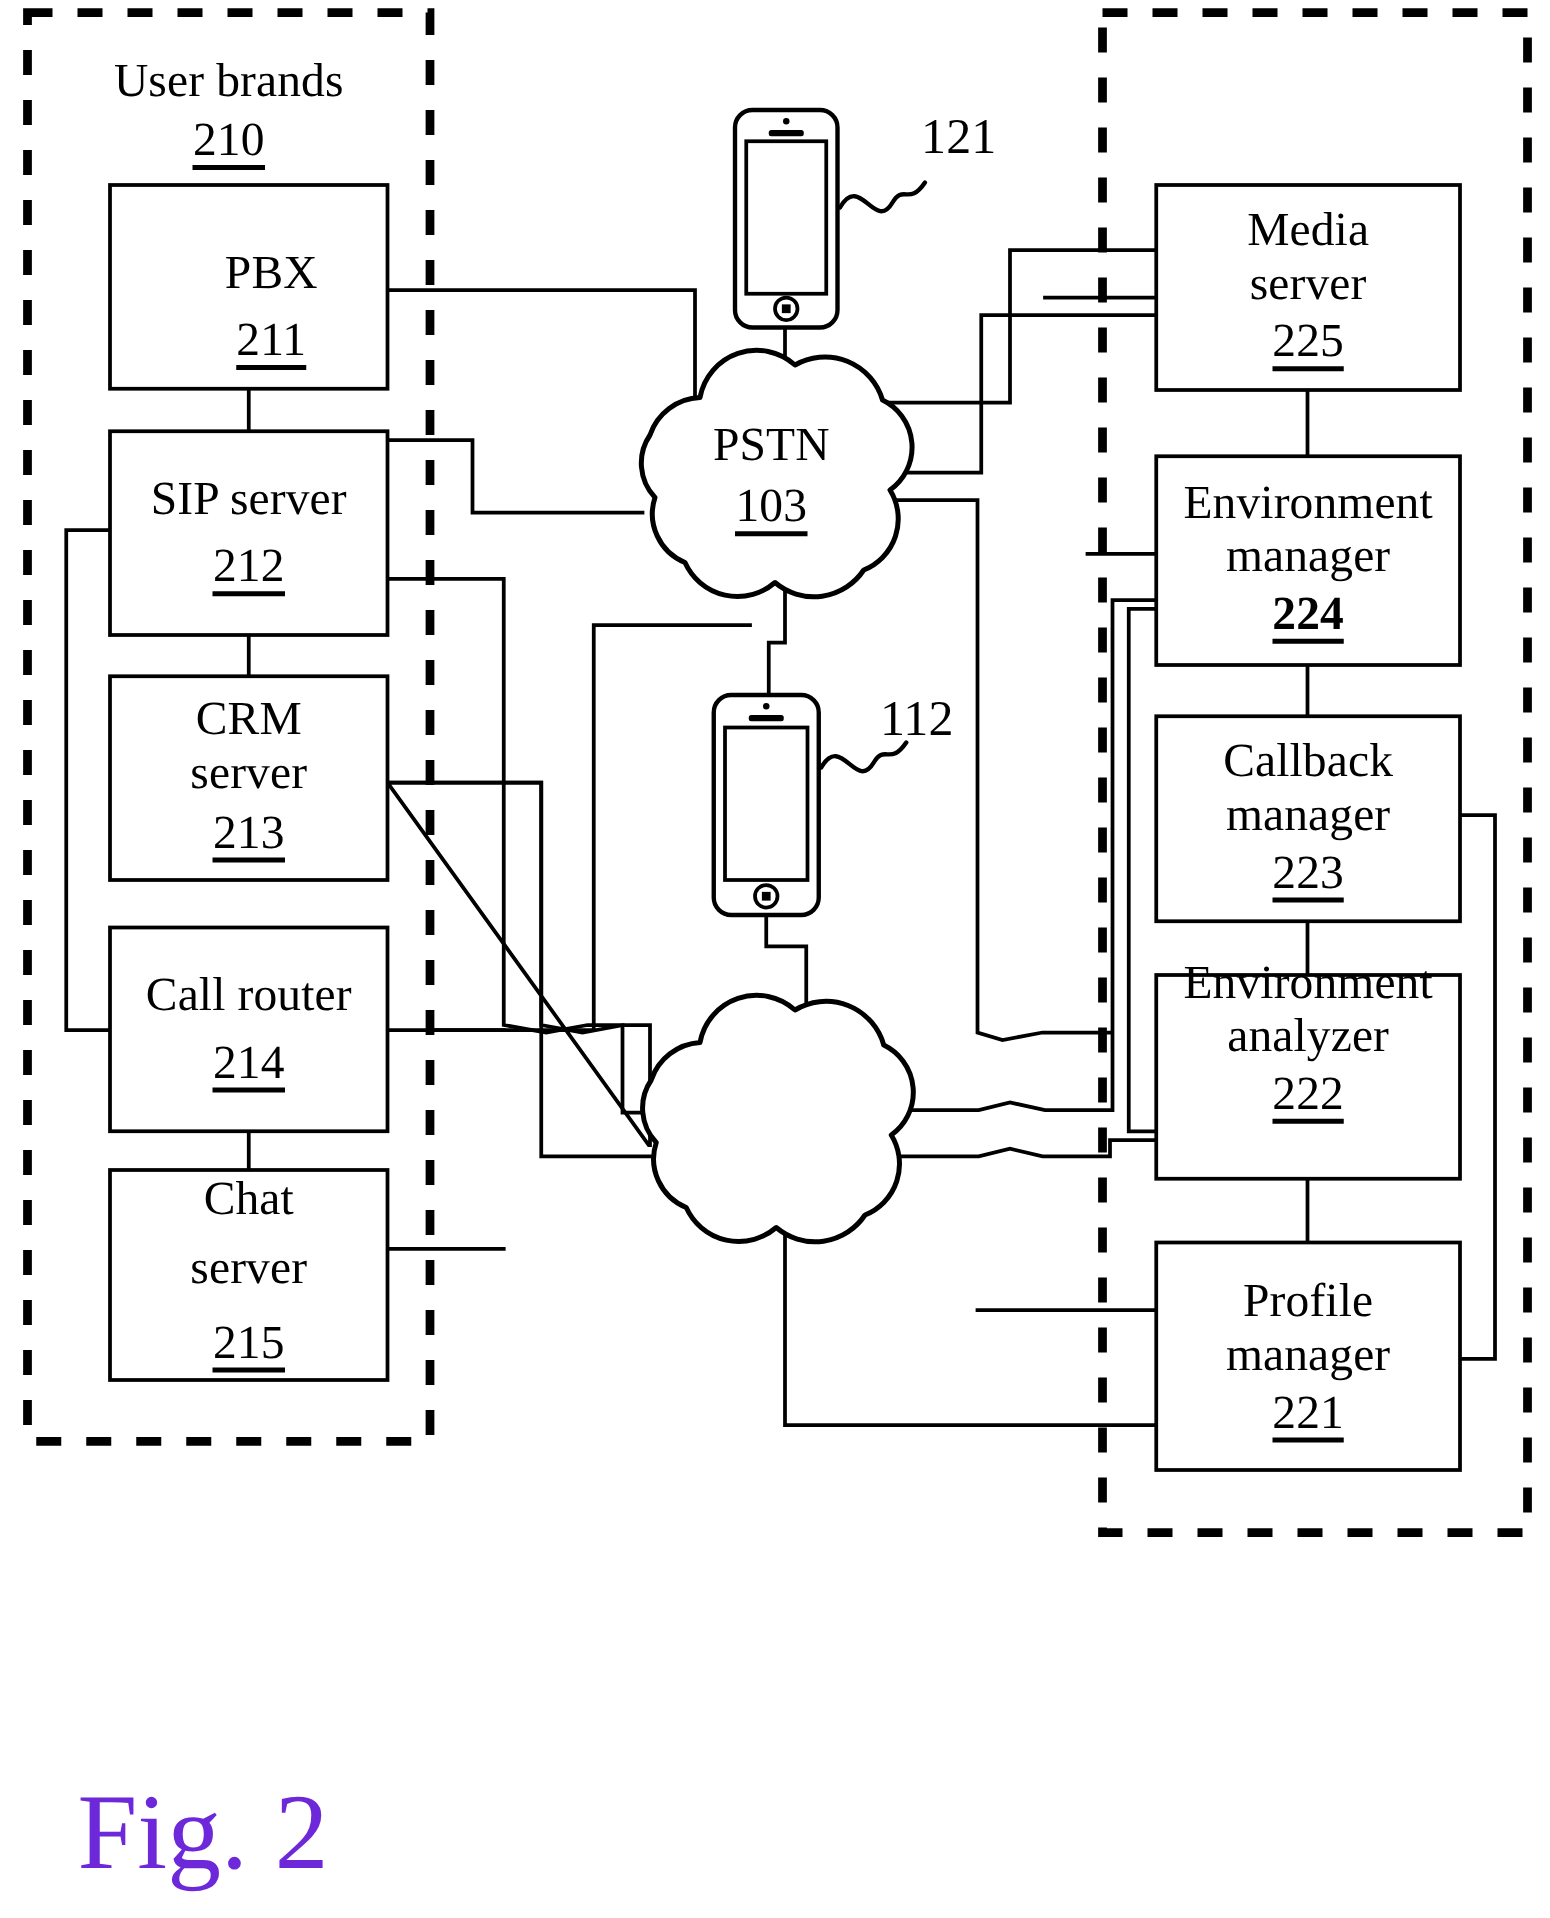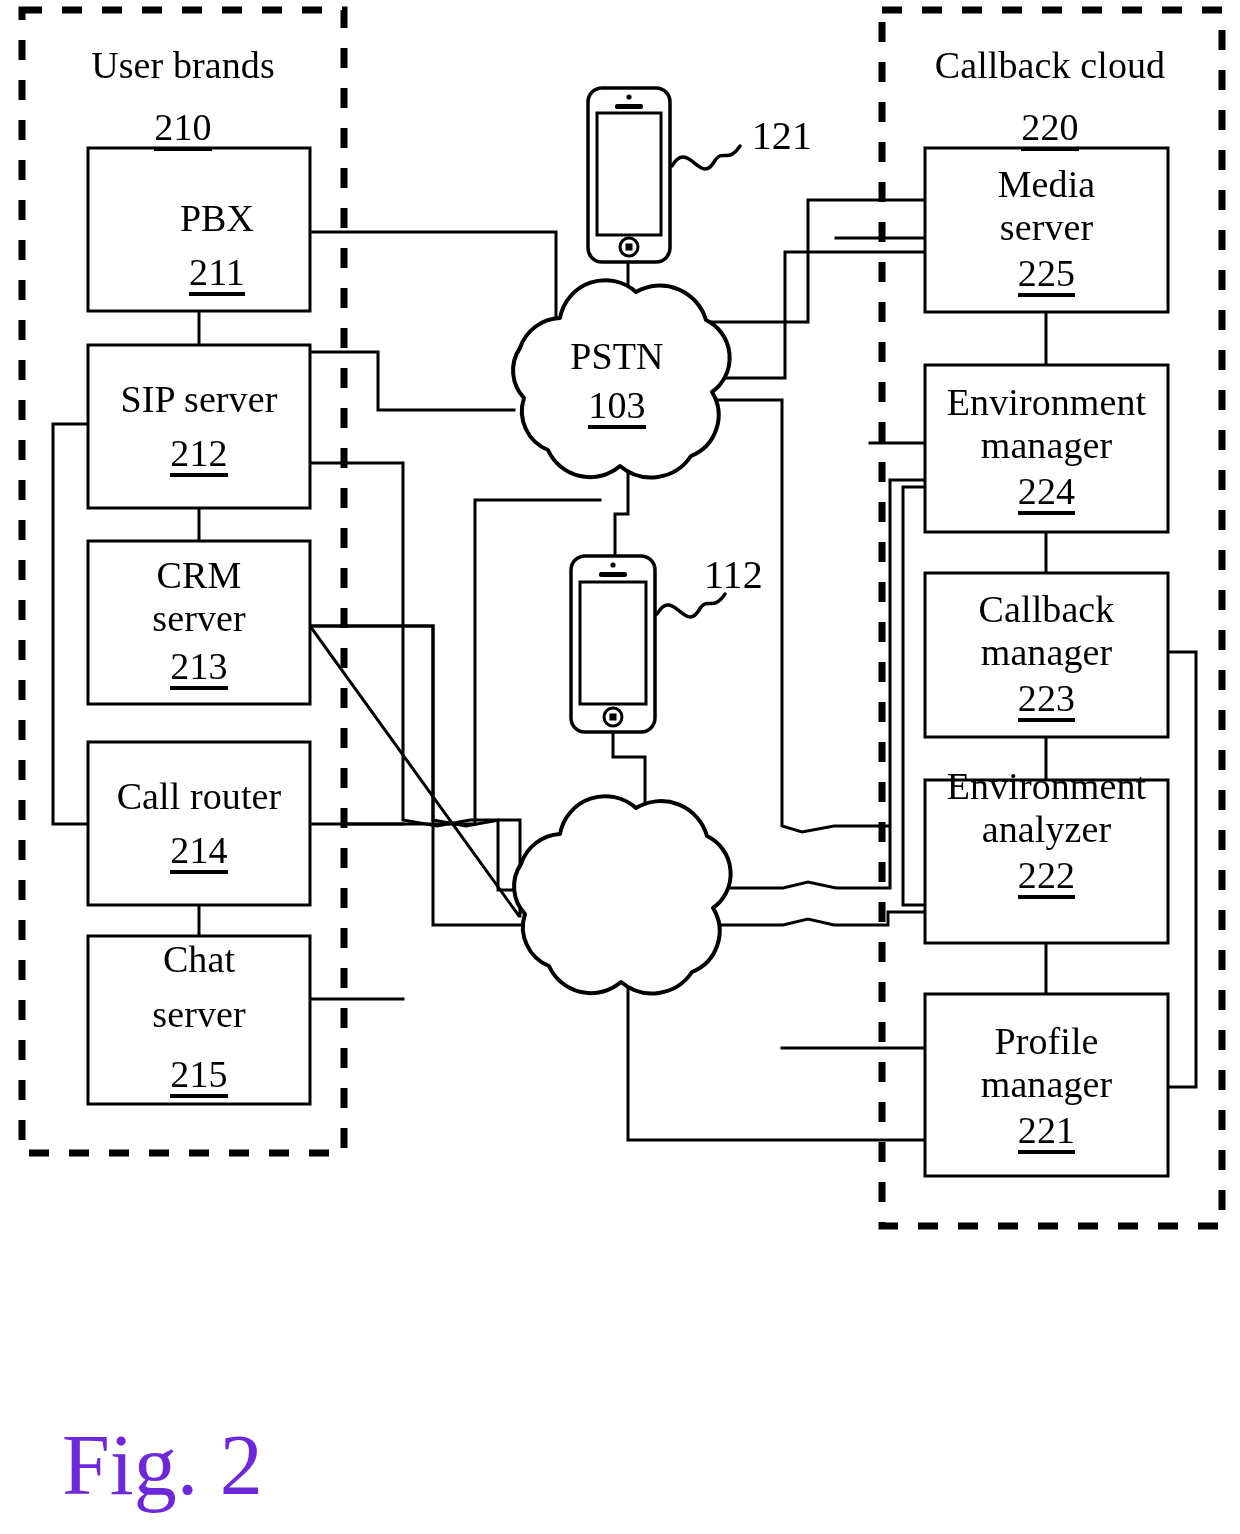--- a/index.html
+++ b/index.html
@@ -82,21 +82,20 @@
     text-align: center;
     white-space: pre;
     line-height: 1.13;
     letter-spacing: 0.1px;
   }
   .box-label {
     font-size: 38px;
   }
   .group-label {
     font-size: 38px;
-    gap: 15px;
   }
   .cloud-label {
     font-size: 38px;
   }
   .ref-num {
     font-size: 38px;
     border-bottom: 4px solid #000;
     display: inline-block;
     padding-bottom: 1px;
     line-height: 1.0;
@@ -240,24 +239,20 @@
 
     <path class="lead-line" d="M 657 614 C 673 586, 685 634, 699 610 C 708 595, 712 613, 725 594"></path>
 
   </svg>
 
   <div class="txt group-label stack" style="left:42px; top:44px; width:282px;">
     <div>User brands</div>
     <div style="margin-top:4px;"><span class="ref-num">210</span></div>
   </div>
 
-  <div class="txt group-label stack" style="left:900px; top:44px; width:300px;">
-    <div>Callback cloud</div>
-    <div style="margin-top:4px;"><span class="ref-num">220</span></div>
-  </div>
 
   <div class="txt box-label stack" style="left:88px; top:184px; width:258px; height:125px;">
     <div>PBX</div>
     <div style="margin-top:12px;"><span class="ref-num">211</span></div>
   </div>
 
   <div class="txt box-label stack" style="left:88px; top:365px; width:222px; height:125px;">
     <div>SIP server</div>
     <div style="margin-top:12px;text-decoration:underline;"><span class="ref-num">212</span></div>
   </div>
@@ -281,21 +276,21 @@
 
   <div class="txt box-label stack" style="left:925px; top:155px; width:243px; height:150px;">
     <div>Media</div>
     <div>server</div>
     <div style="margin-top:4px;"><span class="ref-num">225</span></div>
   </div>
 
   <div class="txt box-label stack" style="left:925px; top:372px; width:243px; height:152px;">
     <div>Environment</div>
     <div>manager</div>
-    <div style="margin-top:4px;"><span class="ref-num">224</span></div>
+    <div style="margin-top:4px;font-weight:bold;"><span class="ref-num">224</span></div>
   </div>
 
   <div class="txt box-label stack" style="left:925px; top:580px; width:243px; height:150px;">
     <div>Callback</div>
     <div>manager</div>
     <div style="margin-top:4px;"><span class="ref-num">223</span></div>
   </div>
 
   <div class="txt box-label stack" style="left:921px; top:757px; width:251px; height:150px;">
     <div>Environment</div>
@@ -308,18 +303,18 @@
     <div>manager</div>
     <div style="margin-top:4px;"><span class="ref-num">221</span></div>
   </div>
 
   <div class="txt cloud-label stack" style="left:521px; top:322px; width:192px; height:120px;">
     <div>PSTN</div>
     <div style="margin-top:6px;"><span class="ref-num">103</span></div>
   </div>
 
 
-  <div class="txt callout-num" style="left:722px; top:113px; width:90px; text-align:right;">121</div>
+  <div class="txt callout-num" style="left:722px; top:86px; width:90px; text-align:center;">121</div>
   <div class="txt callout-num" style="left:704px; top:552px; width:90px; text-align:left;">112</div>
 
   <div class="fig-caption" style="left:62px; top:1415px;">Fig. 2</div>
 
 </div>
 
 </body></html>

